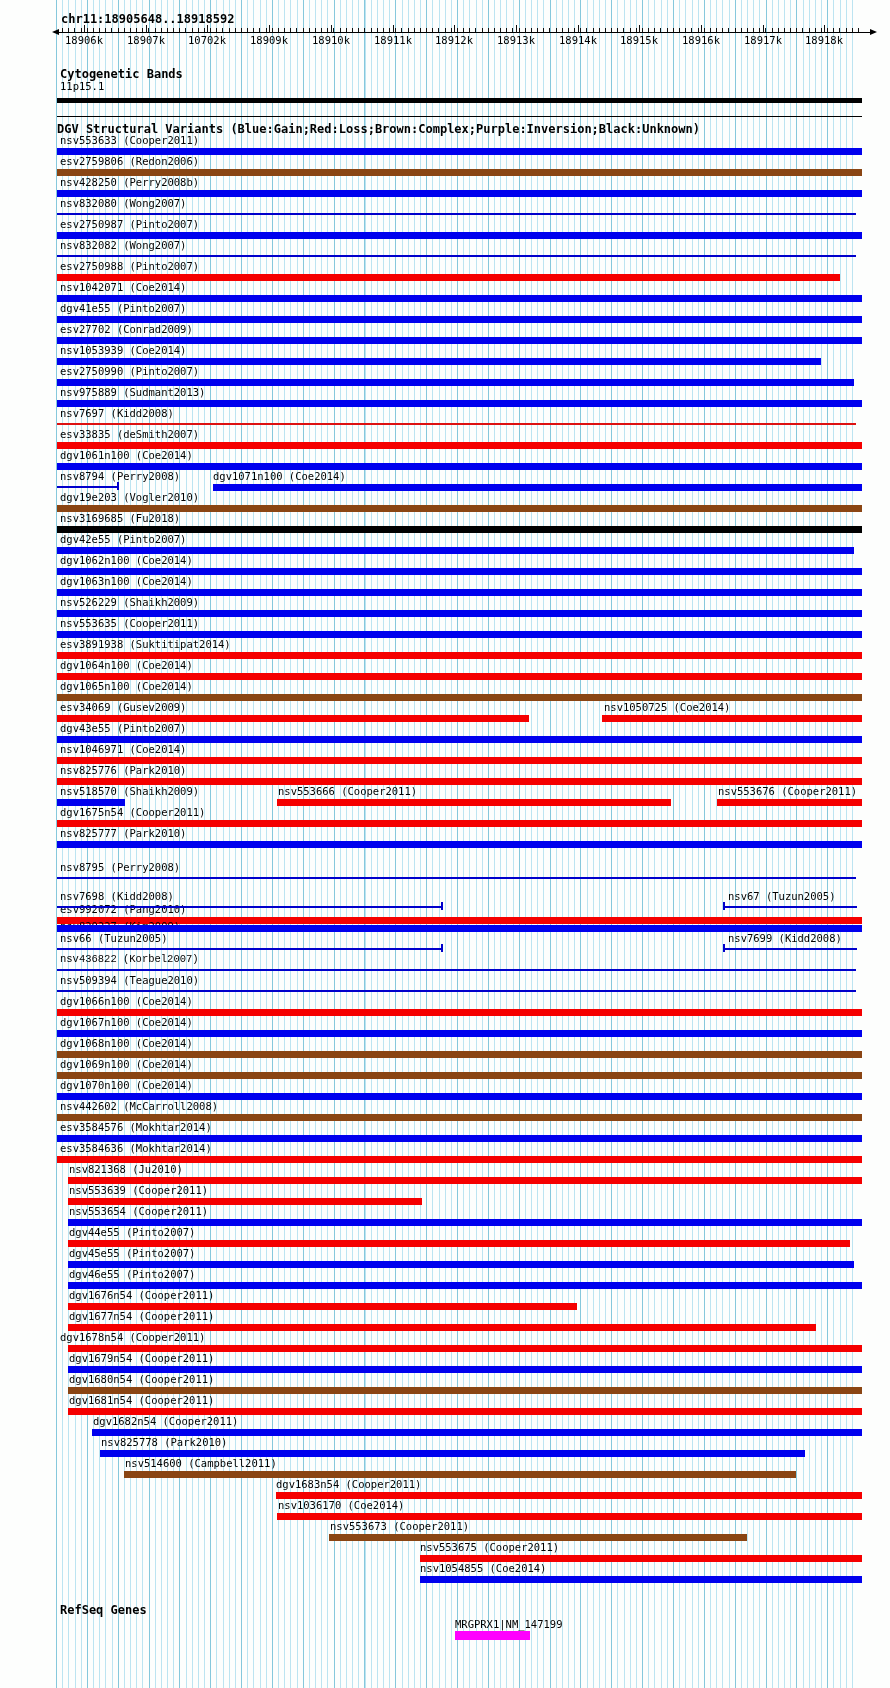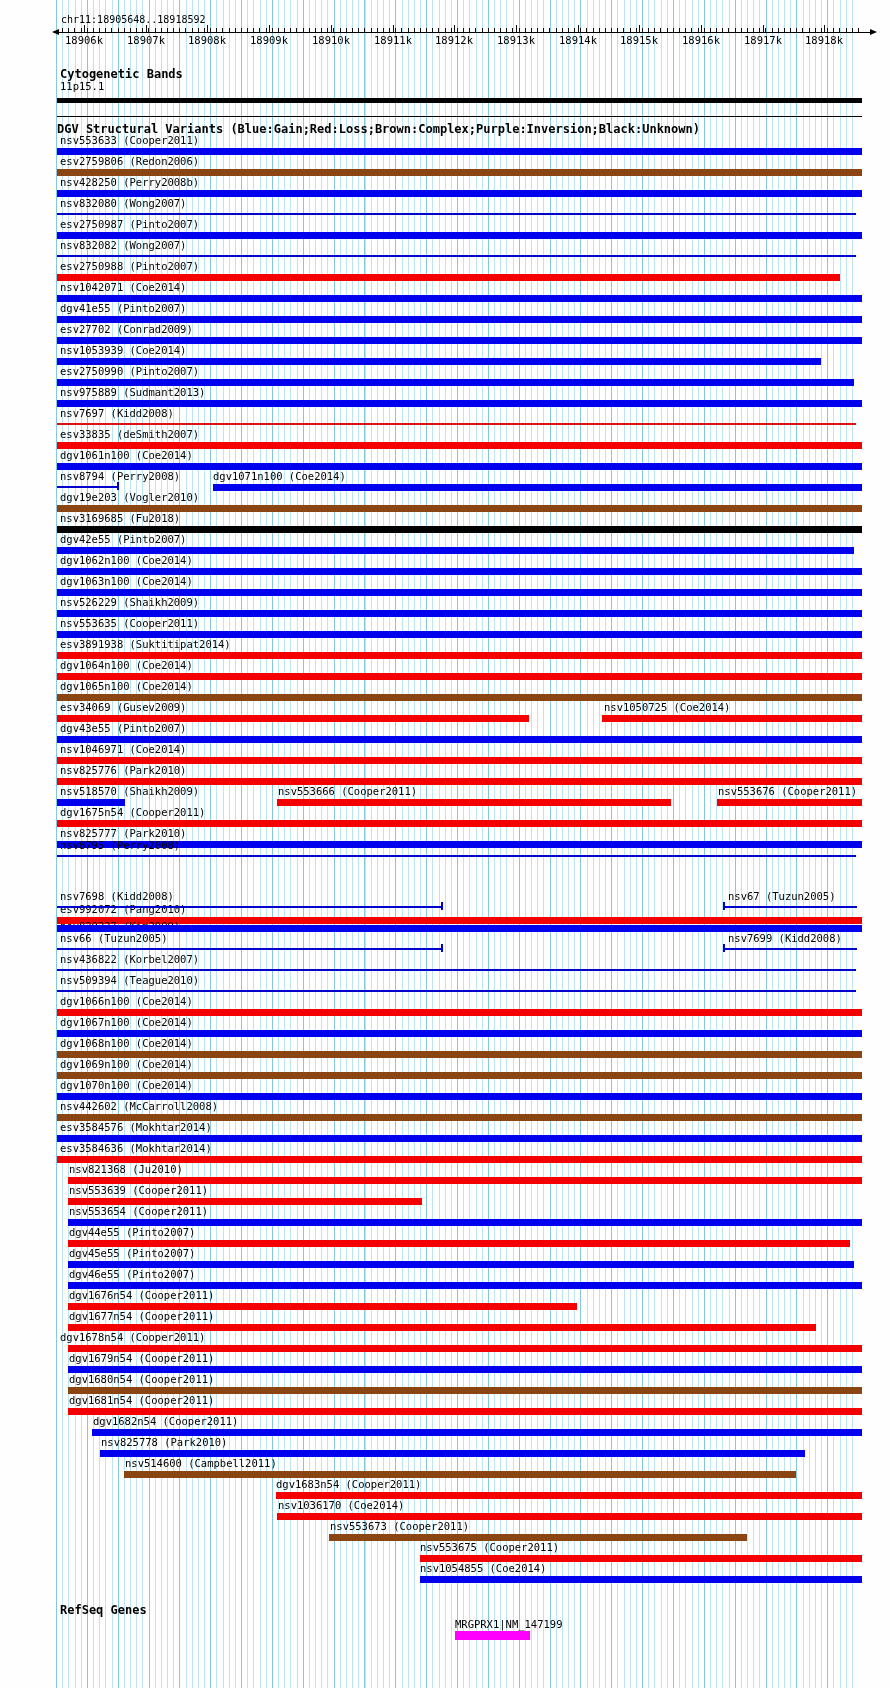--- a/index.html
+++ b/index.html
@@ -8,21 +8,21 @@
     font-family:"DejaVu Sans Mono","Liberation Mono",monospace;
     overflow:hidden;
   }
   .stripes{
     position:absolute;left:56px;top:0;width:800px;height:1688px;
     background-image:
       repeating-linear-gradient(90deg,#86c8dc 0 1px,transparent 1px 30.85px),
       repeating-linear-gradient(90deg,#bce4f1 0 1px,transparent 1px 6.17px);
   }
   .lbl{position:absolute;font-size:10.5px;line-height:11px;color:#000;white-space:pre;}
-  .sm{position:absolute;font-size:10px;line-height:11px;color:#000;white-space:pre;}
+  .sm{position:absolute;font-size:12px;line-height:11px;color:#000;white-space:pre;font-weight:bold;}
   .hdr{position:absolute;font-size:12px;line-height:12px;font-weight:bold;color:#000;white-space:pre;}
   .bar{position:absolute;}
   .rtick{position:absolute;width:1px;background:#111;}
   .ruler-line{position:absolute;height:1px;background:#000;}
   .ticklab{position:absolute;font-size:10.5px;line-height:11px;color:#000;width:44px;text-align:center;}
   .arr{position:absolute;width:0;height:0;border-top:3px solid transparent;border-bottom:3px solid transparent;}
   .arr-l{border-right:7px solid #000;}
   .arr-r{border-left:7px solid #000;}
   .row{position:absolute;left:0;width:890px;height:21px;}
 </style>
@@ -165,21 +165,21 @@
       <div class="rtick" style="left: 833px; top: 28px; height: 4px;"></div>
       <div class="rtick" style="left: 839px; top: 28px; height: 4px;"></div>
       <div class="rtick" style="left: 846px; top: 28px; height: 4px;"></div>
       <div class="rtick" style="left: 852px; top: 28px; height: 4px;"></div>
       <div class="rtick" style="left: 858px; top: 28px; height: 4px;"></div>
       <div class="rtick" style="left: 84px; top: 25px; height: 8px;"></div>
       <div class="ticklab" style="left: 62px; top: 35px;">18906k</div>
       <div class="rtick" style="left: 146px; top: 25px; height: 8px;"></div>
       <div class="ticklab" style="left: 124px; top: 35px;">18907k</div>
       <div class="rtick" style="left: 207px; top: 25px; height: 8px;"></div>
-      <div class="ticklab" style="left: 185px; top: 35px;">18908k</div>
+      <div class="ticklab" style="left: 185px; top: 35px;">10702k</div>
       <div class="rtick" style="left: 269px; top: 25px; height: 8px;"></div>
       <div class="ticklab" style="left: 247px; top: 35px;">18909k</div>
       <div class="rtick" style="left: 331px; top: 25px; height: 8px;"></div>
       <div class="ticklab" style="left: 309px; top: 35px;">18910k</div>
       <div class="rtick" style="left: 393px; top: 25px; height: 8px;"></div>
       <div class="ticklab" style="left: 371px; top: 35px;">18911k</div>
       <div class="rtick" style="left: 454px; top: 25px; height: 8px;"></div>
       <div class="ticklab" style="left: 432px; top: 35px;">18912k</div>
       <div class="rtick" style="left: 516px; top: 25px; height: 8px;"></div>
       <div class="ticklab" style="left: 494px; top: 35px;">18913k</div>
@@ -340,21 +340,21 @@
         <div class="bar" style="left: 717px; width: 145px; top: 13px; height: 7px; background: rgb(245, 0, 0);"></div>
       </div>
       <div class="row" style="top: 807px;">
         <div class="lbl" style="left: 60px; top: 0px;">dgv1675n54 (Cooper2011)</div>
         <div class="bar" style="left: 57px; width: 805px; top: 13px; height: 7px; background: rgb(245, 0, 0);"></div>
       </div>
       <div class="row" style="top: 828px;">
         <div class="lbl" style="left: 60px; top: 0px;">nsv825777 (Park2010)</div>
         <div class="bar" style="left: 57px; width: 805px; top: 13px; height: 7px; background: rgb(0, 0, 238);"></div>
       </div>
-      <div class="row" style="top: 840px; text-decoration: underline;">
+      <div class="row" style="top: 862px; text-decoration: underline;">
         <div class="lbl" style="left: 60px; top: 0px;">nsv8795 (Perry2008)</div>
         <div class="bar" style="left: 57px; width: 799px; top: 15px; height: 2px; background: rgb(0, 0, 204);"></div>
       </div>
       <div class="row" style="top: 870px; margin-top: 34px;">
         <div class="lbl" style="left: 60px; top: 0px;">esv992072 (Pang2010)</div>
         <div class="bar" style="left: 57px; width: 805px; top: 13px; height: 7px; background: rgb(245, 0, 0);"></div>
       </div>
       <div class="row" style="top: 891px;">
         <div class="lbl" style="left: 60px; top: 0px;">nsv7698 (Kidd2008)</div>
         <div class="lbl" style="left: 728px; top: 0px;">nsv67 (Tuzun2005)</div>
@@ -369,21 +369,21 @@
       </div>
       <div class="row" style="top: 933px;">
         <div class="lbl" style="left: 60px; top: 0px;">nsv66 (Tuzun2005)</div>
         <div class="lbl" style="left: 728px; top: 0px;">nsv7699 (Kidd2008)</div>
         <div class="bar" style="top: 11px; height: 8px; width: 2px; background: rgb(0, 0, 204); left: 441px;"></div>
         <div class="bar" style="left: 57px; width: 386px; top: 15px; height: 2px; background: rgb(0, 0, 204);"></div>
         <div class="bar" style="top: 11px; height: 8px; width: 2px; background: rgb(0, 0, 204); left: 723px;"></div>
         <div class="bar" style="left: 723px; width: 134px; top: 15px; height: 2px; background: rgb(0, 0, 204);"></div>
       </div>
       <div class="row" style="top: 954px;">
-        <div class="lbl" style="left: 60px; top: 0px;">nsv436822 (Korbel2007)</div>
+        <div class="lbl" style="left: 60px; top: 0px; font-family: Liberation Mono, monospace;">nsv436822 (Korbel2007)</div>
         <div class="bar" style="left: 57px; width: 799px; top: 15px; height: 2px; background: rgb(0, 0, 204);"></div>
       </div>
       <div class="row" style="top: 975px;">
         <div class="lbl" style="left: 60px; top: 0px;">nsv509394 (Teague2010)</div>
         <div class="bar" style="left: 57px; width: 799px; top: 15px; height: 2px; background: rgb(0, 0, 204);"></div>
       </div>
       <div class="row" style="top: 996px;">
         <div class="lbl" style="left: 60px; top: 0px;">dgv1066n100 (Coe2014)</div>
         <div class="bar" style="left: 57px; width: 805px; top: 13px; height: 7px; background: rgb(245, 0, 0);"></div>
       </div>

